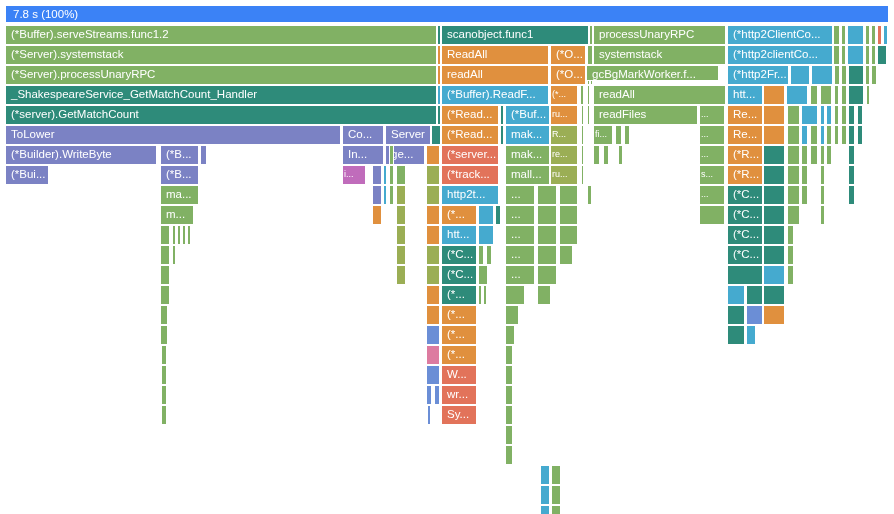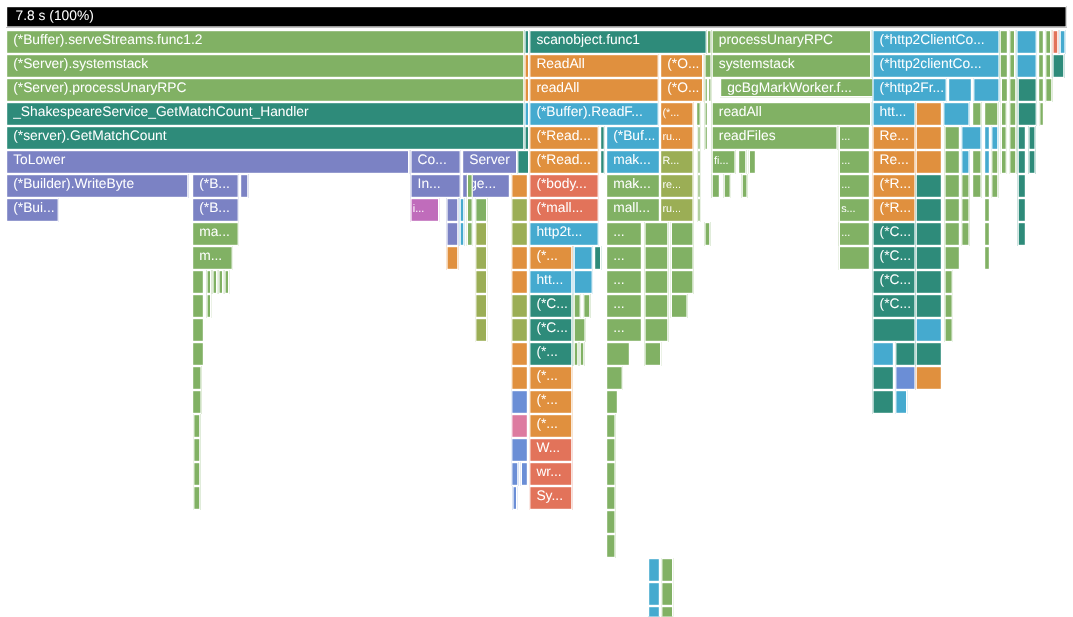--- a/index.html
+++ b/index.html
@@ -13,21 +13,21 @@
     height:514px;
     overflow:hidden;
     background:#ffffff;
   }
   #header-bar{
     position:absolute;
     left:5px;
     top:5px;
     width:884px;
     height:18px;
-    background:#000000;
+    background:#3b82f6;
     border:1px solid #ffffff;
     box-sizing:border-box;
     color:#ffffff;
     font-size:11.5px;
     line-height:17px;
     padding-left:7px;
     white-space:nowrap;
     overflow:hidden;
   }
   .frame{
@@ -76,21 +76,21 @@
       <div class="frame tiny" style="left: 847px; top: 45px; width: 17px; height: 20px; background: rgb(69, 170, 207);"></div>
       <div class="frame tiny" style="left: 865px; top: 45px; width: 5px; height: 20px; background: rgb(129, 177, 100);"></div>
       <div class="frame tiny" style="left: 871px; top: 45px; width: 5px; height: 20px; background: rgb(129, 177, 100);"></div>
       <div class="frame tiny" style="left: 877px; top: 45px; width: 10px; height: 20px; background: rgb(46, 139, 122);"></div>
       <div class="frame" style="left: 5px; top: 65px; width: 432px; height: 20px; background: rgb(129, 177, 100);">(*Server).processUnaryRPC</div>
       <div class="frame tiny" style="left: 437px; top: 65px; width: 4px; height: 20px; background: rgb(224, 144, 62);"></div>
       <div class="frame" style="left: 441px; top: 65px; width: 108px; height: 20px; background: rgb(224, 144, 62);">readAll</div>
       <div class="frame" style="left: 550px; top: 65px; width: 36px; height: 20px; background: rgb(224, 144, 62);">(*O...</div>
       <div class="frame tiny" style="left: 587px; top: 65px; width: 2px; height: 20px; background: rgb(129, 177, 100);"></div>
       <div class="frame tiny" style="left: 590px; top: 65px; width: 3px; height: 20px; background: rgb(129, 177, 100);"></div>
-      <div class="frame" style="left: 600px; top: 65px; width: 133px; height: 16px; background: rgb(129, 177, 100);">gcBgMarkWorker.f...</div>
+      <div class="frame" style="left: 586px; top: 65px; width: 133px; height: 16px; background: rgb(129, 177, 100);">gcBgMarkWorker.f...</div>
       <div class="frame" style="left: 727px; top: 65px; width: 62px; height: 20px; background: rgb(69, 170, 207);">(*http2Fr...</div>
       <div class="frame tiny" style="left: 790px; top: 65px; width: 20px; height: 20px; background: rgb(69, 170, 207);"></div>
       <div class="frame tiny" style="left: 811px; top: 65px; width: 22px; height: 20px; background: rgb(69, 170, 207);"></div>
       <div class="frame tiny" style="left: 834px; top: 65px; width: 6px; height: 20px; background: rgb(129, 177, 100);"></div>
       <div class="frame tiny" style="left: 841px; top: 65px; width: 6px; height: 20px; background: rgb(129, 177, 100);"></div>
       <div class="frame tiny" style="left: 848px; top: 65px; width: 16px; height: 20px; background: rgb(46, 139, 122);"></div>
       <div class="frame tiny" style="left: 865px; top: 65px; width: 5px; height: 20px; background: rgb(129, 177, 100);"></div>
       <div class="frame tiny" style="left: 871px; top: 65px; width: 6px; height: 20px; background: rgb(129, 177, 100);"></div>
       <div class="frame" style="left: 5px; top: 85px; width: 432px; height: 20px; background: rgb(46, 139, 122);">_ShakespeareService_GetMatchCount_Handler</div>
       <div class="frame tiny" style="left: 437px; top: 85px; width: 4px; height: 20px; background: rgb(69, 170, 207);"></div>
@@ -150,21 +150,21 @@
       <div class="frame tiny" style="left: 826px; top: 125px; width: 6px; height: 20px; background: rgb(129, 177, 100);"></div>
       <div class="frame tiny" style="left: 834px; top: 125px; width: 5px; height: 20px; background: rgb(129, 177, 100);"></div>
       <div class="frame tiny" style="left: 848px; top: 125px; width: 7px; height: 20px; background: rgb(46, 139, 122);"></div>
       <div class="frame tiny" style="left: 857px; top: 125px; width: 6px; height: 20px; background: rgb(46, 139, 122);"></div>
       <div class="frame" style="left: 5px; top: 145px; width: 152px; height: 20px; background: rgb(123, 130, 196);">(*Builder).WriteByte</div>
       <div class="frame" style="left: 160px; top: 145px; width: 39px; height: 20px; background: rgb(123, 130, 196);">(*B...</div>
       <div class="frame tiny" style="left: 200px; top: 145px; width: 7px; height: 20px; background: rgb(123, 130, 196);"></div>
       <div class="frame" style="left: 342px; top: 145px; width: 42px; height: 20px; background: rgb(123, 130, 196);">In...</div>
       <div class="frame" style="left: 385px; top: 145px; width: 40px; height: 20px; background: rgb(123, 130, 196);">ge...</div>
       <div class="frame tiny" style="left: 426px; top: 145px; width: 14px; height: 20px; background: rgb(224, 144, 62);"></div>
-      <div class="frame" style="left: 441px; top: 145px; width: 58px; height: 20px; background: rgb(226, 115, 90);">(*body...</div>
+      <div class="frame" style="left: 441px; top: 145px; width: 58px; height: 20px; background: rgb(226, 115, 90);">(*server...</div>
       <div class="frame" style="left: 505px; top: 145px; width: 45px; height: 20px; background: rgb(129, 177, 100);">mak...</div>
       <div class="frame tiny" style="left: 550px; top: 145px; width: 28px; height: 20px; background: rgb(155, 174, 85);">re...</div>
       <div class="frame tiny" style="left: 581px; top: 145px; width: 3px; height: 20px; background: rgb(129, 177, 100);"></div>
       <div class="frame tiny" style="left: 593px; top: 145px; width: 7px; height: 20px; background: rgb(129, 177, 100);"></div>
       <div class="frame tiny" style="left: 603px; top: 145px; width: 6px; height: 20px; background: rgb(129, 177, 100);"></div>
       <div class="frame tiny" style="left: 618px; top: 145px; width: 5px; height: 20px; background: rgb(129, 177, 100);"></div>
       <div class="frame tiny" style="left: 699px; top: 145px; width: 26px; height: 20px; background: rgb(129, 177, 100);">...</div>
       <div class="frame" style="left: 727px; top: 145px; width: 36px; height: 20px; background: rgb(224, 144, 62);">(*R...</div>
       <div class="frame tiny" style="left: 763px; top: 145px; width: 22px; height: 20px; background: rgb(46, 139, 122);"></div>
       <div class="frame tiny" style="left: 787px; top: 145px; width: 13px; height: 20px; background: rgb(129, 177, 100);"></div>
@@ -172,21 +172,21 @@
       <div class="frame tiny" style="left: 810px; top: 145px; width: 8px; height: 20px; background: rgb(129, 177, 100);"></div>
       <div class="frame tiny" style="left: 826px; top: 145px; width: 6px; height: 20px; background: rgb(129, 177, 100);"></div>
       <div class="frame" style="left: 5px; top: 165px; width: 44px; height: 20px; background: rgb(123, 130, 196);">(*Bui...</div>
       <div class="frame" style="left: 160px; top: 165px; width: 39px; height: 20px; background: rgb(123, 130, 196);">(*B...</div>
       <div class="frame tiny" style="left: 342px; top: 165px; width: 24px; height: 20px; background: rgb(192, 108, 187);">i...</div>
       <div class="frame tiny" style="left: 372px; top: 165px; width: 10px; height: 20px; background: rgb(123, 130, 196);"></div>
       <div class="frame tiny" style="left: 383px; top: 165px; width: 4px; height: 20px; background: rgb(69, 170, 207);"></div>
       <div class="frame tiny" style="left: 389px; top: 165px; width: 5px; height: 20px; background: rgb(129, 177, 100);"></div>
       <div class="frame tiny" style="left: 396px; top: 165px; width: 10px; height: 20px; background: rgb(129, 177, 100);"></div>
       <div class="frame tiny" style="left: 426px; top: 165px; width: 14px; height: 20px; background: rgb(155, 174, 85);"></div>
-      <div class="frame" style="left: 441px; top: 165px; width: 58px; height: 20px; background: rgb(226, 115, 90);">(*mall...</div>
+      <div class="frame" style="left: 441px; top: 165px; width: 58px; height: 20px; background: rgb(226, 115, 90);">(*track...</div>
       <div class="frame" style="left: 505px; top: 165px; width: 45px; height: 20px; background: rgb(129, 177, 100);">mall...</div>
       <div class="frame tiny" style="left: 550px; top: 165px; width: 28px; height: 20px; background: rgb(155, 174, 85);">ru...</div>
       <div class="frame tiny" style="left: 581px; top: 165px; width: 3px; height: 20px; background: rgb(129, 177, 100);"></div>
       <div class="frame tiny" style="left: 699px; top: 165px; width: 26px; height: 20px; background: rgb(129, 177, 100);">s...</div>
       <div class="frame" style="left: 727px; top: 165px; width: 36px; height: 20px; background: rgb(224, 144, 62);">(*R...</div>
       <div class="frame tiny" style="left: 763px; top: 165px; width: 22px; height: 20px; background: rgb(46, 139, 122);"></div>
       <div class="frame tiny" style="left: 787px; top: 165px; width: 13px; height: 20px; background: rgb(129, 177, 100);"></div>
       <div class="frame tiny" style="left: 801px; top: 165px; width: 7px; height: 20px; background: rgb(129, 177, 100);"></div>
       <div class="frame" style="left: 160px; top: 185px; width: 39px; height: 20px; background: rgb(129, 177, 100);">ma...</div>
       <div class="frame tiny" style="left: 372px; top: 185px; width: 10px; height: 20px; background: rgb(123, 130, 196);"></div>

